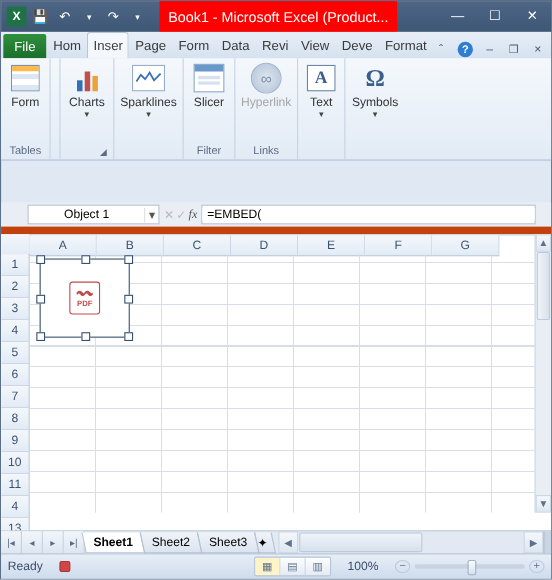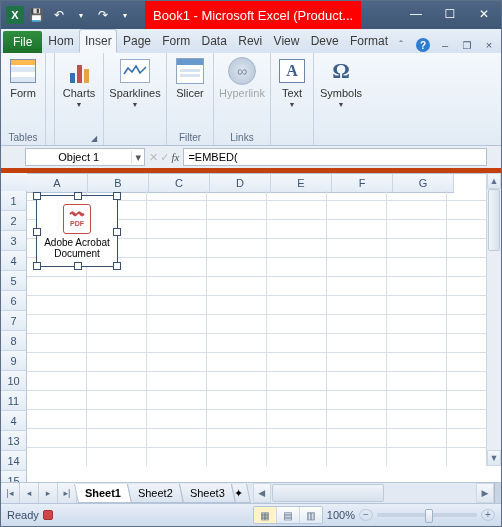--- a/index.html
+++ b/index.html
@@ -219,23 +219,24 @@
   .ic-slicer { width:26px; height:24px; border:1px solid #8ca6c6; background:#fff; position:relative;}
   .ic-slicer::before{content:"";position:absolute;left:0;top:0;right:0;height:6px;background:#6898cc;}
   .ic-slicer::after{content:"";position:absolute;left:3px;top:10px;right:3px;height:3px;background:#d6e2f0;box-shadow:0 5px 0 #d6e2f0;}
   .ic-link { width:26px; height:26px; border-radius:50%; background:radial-gradient(#dfe6ef,#b1c2d7); border:1px solid #a3b5cc; display:flex; align-items:center; justify-content:center; font-size:14px; color:#7c8da4;}
   .ic-text{ width:24px; height:22px; border:1px solid #6a87ab; background:#fff; display:flex; align-items:center; justify-content:center; font-family:serif; font-size:16px; font-weight:bold; color:#3c5e8a;}
   .ic-sym{ font-family:serif; font-size:22px; color:#3c5e8a; font-weight:bold;}
   
   .formula-bar {
     height: 22px;
     background: #e9eef5;
-    border-bottom: 5px solid #c2410c;
+    border-bottom: 7px solid #c2410c;
     display: flex;
     align-items: stretch;
+    margin-top: 38px;
   }
   .name-box {
     width: 118px;
     border: 1px solid #b2bfcf;
     background: #fff;
     margin: 2px 0 2px 24px;
     display: flex;
     align-items: center;
   }
   .name-box input{
@@ -337,21 +338,21 @@
     flex:1; display:flex; align-items:stretch; margin-left:4px;
   }
   .hscroll .arr{width:16px;border:1px solid #cdd8e5;background:linear-gradient(#f5f8fb,#dde6f0);display:flex;align-items:center;justify-content:center;font-size:9px;color:#5f728d;}
   .hscroll .thumb{flex:0 0 110px;border:1px solid #bccadb;background:linear-gradient(#f0f4f9,#d7e1ec);border-radius:2px;margin:1px;}
   .hscroll .track{flex:1;}
   .hscroll .split{width:6px;background:#c9d5e3;border-left:1px solid #aeb9c9;}
   
   .status-bar{
     height:22px; background:linear-gradient(#e7eef7,#cfdced);
     border-top:1px solid #b6c5d7;
-    display:flex; align-items:center; padding:0 6px; gap:4px; color:#3a4d6a;
+    display:flex; align-items:center; padding:0 6px; gap:15px; color:#3a4d6a;
   }
   .status-bar .spacer{flex:1;}
   .view-btns{display:flex;gap:0;border:1px solid #b6c5d7;border-radius:2px;overflow:hidden;}
   .view-btns .vb{width:22px;height:16px;display:flex;align-items:center;justify-content:center;background:linear-gradient(#fdfdfd,#e4ebf4);border-right:1px solid #cdd8e5;font-size:10px;color:#5f728d;}
   .view-btns .vb:last-child{border-right:none;}
   .view-btns .vb.active{background:#fff3c8;}
   .zoom{display:flex;align-items:center;gap:4px;}
   .zoom .ztrack{width:100px;height:4px;background:#c7d3e2;border-radius:2px;position:relative;}
   .zoom .zthumb{position:absolute;left:48px;top:-4px;width:6px;height:12px;background:linear-gradient(#fbfcfe,#d7e1ec);border:1px solid #9fb2c9;border-radius:2px;}
   .zoom .zbtn{width:12px;text-align:center;font-size:10px;color:#5f728d;border:1px solid #bccadb;border-radius:50%;line-height:10px;}
@@ -551,21 +552,20 @@
       <div class="rhead">13</div>
       <div class="rhead">14</div>
       <div class="rhead">15</div>
     </div>
     <div class="cells">
       <div class="embedded">
         <div class="pdf-icon">
           <div class="swirl">〰</div>
           <div>PDF</div>
         </div>
-        <div style="margin-top:3px">Adobe Acrobat Document</div>
         <div class="sel-handle" style="left:-4px;top:-4px"></div>
         <div class="sel-handle" style="right:-4px;top:-4px"></div>
         <div class="sel-handle" style="left:-4px;bottom:-4px"></div>
         <div class="sel-handle" style="right:-4px;bottom:-4px"></div>
         <div class="sel-handle" style="left:calc(50% - 3px);top:-4px"></div>
         <div class="sel-handle" style="left:calc(50% - 3px);bottom:-4px"></div>
         <div class="sel-handle" style="top:calc(50% - 3px);left:-4px"></div>
         <div class="sel-handle" style="top:calc(50% - 3px);right:-4px"></div>
       </div>
     </div>

